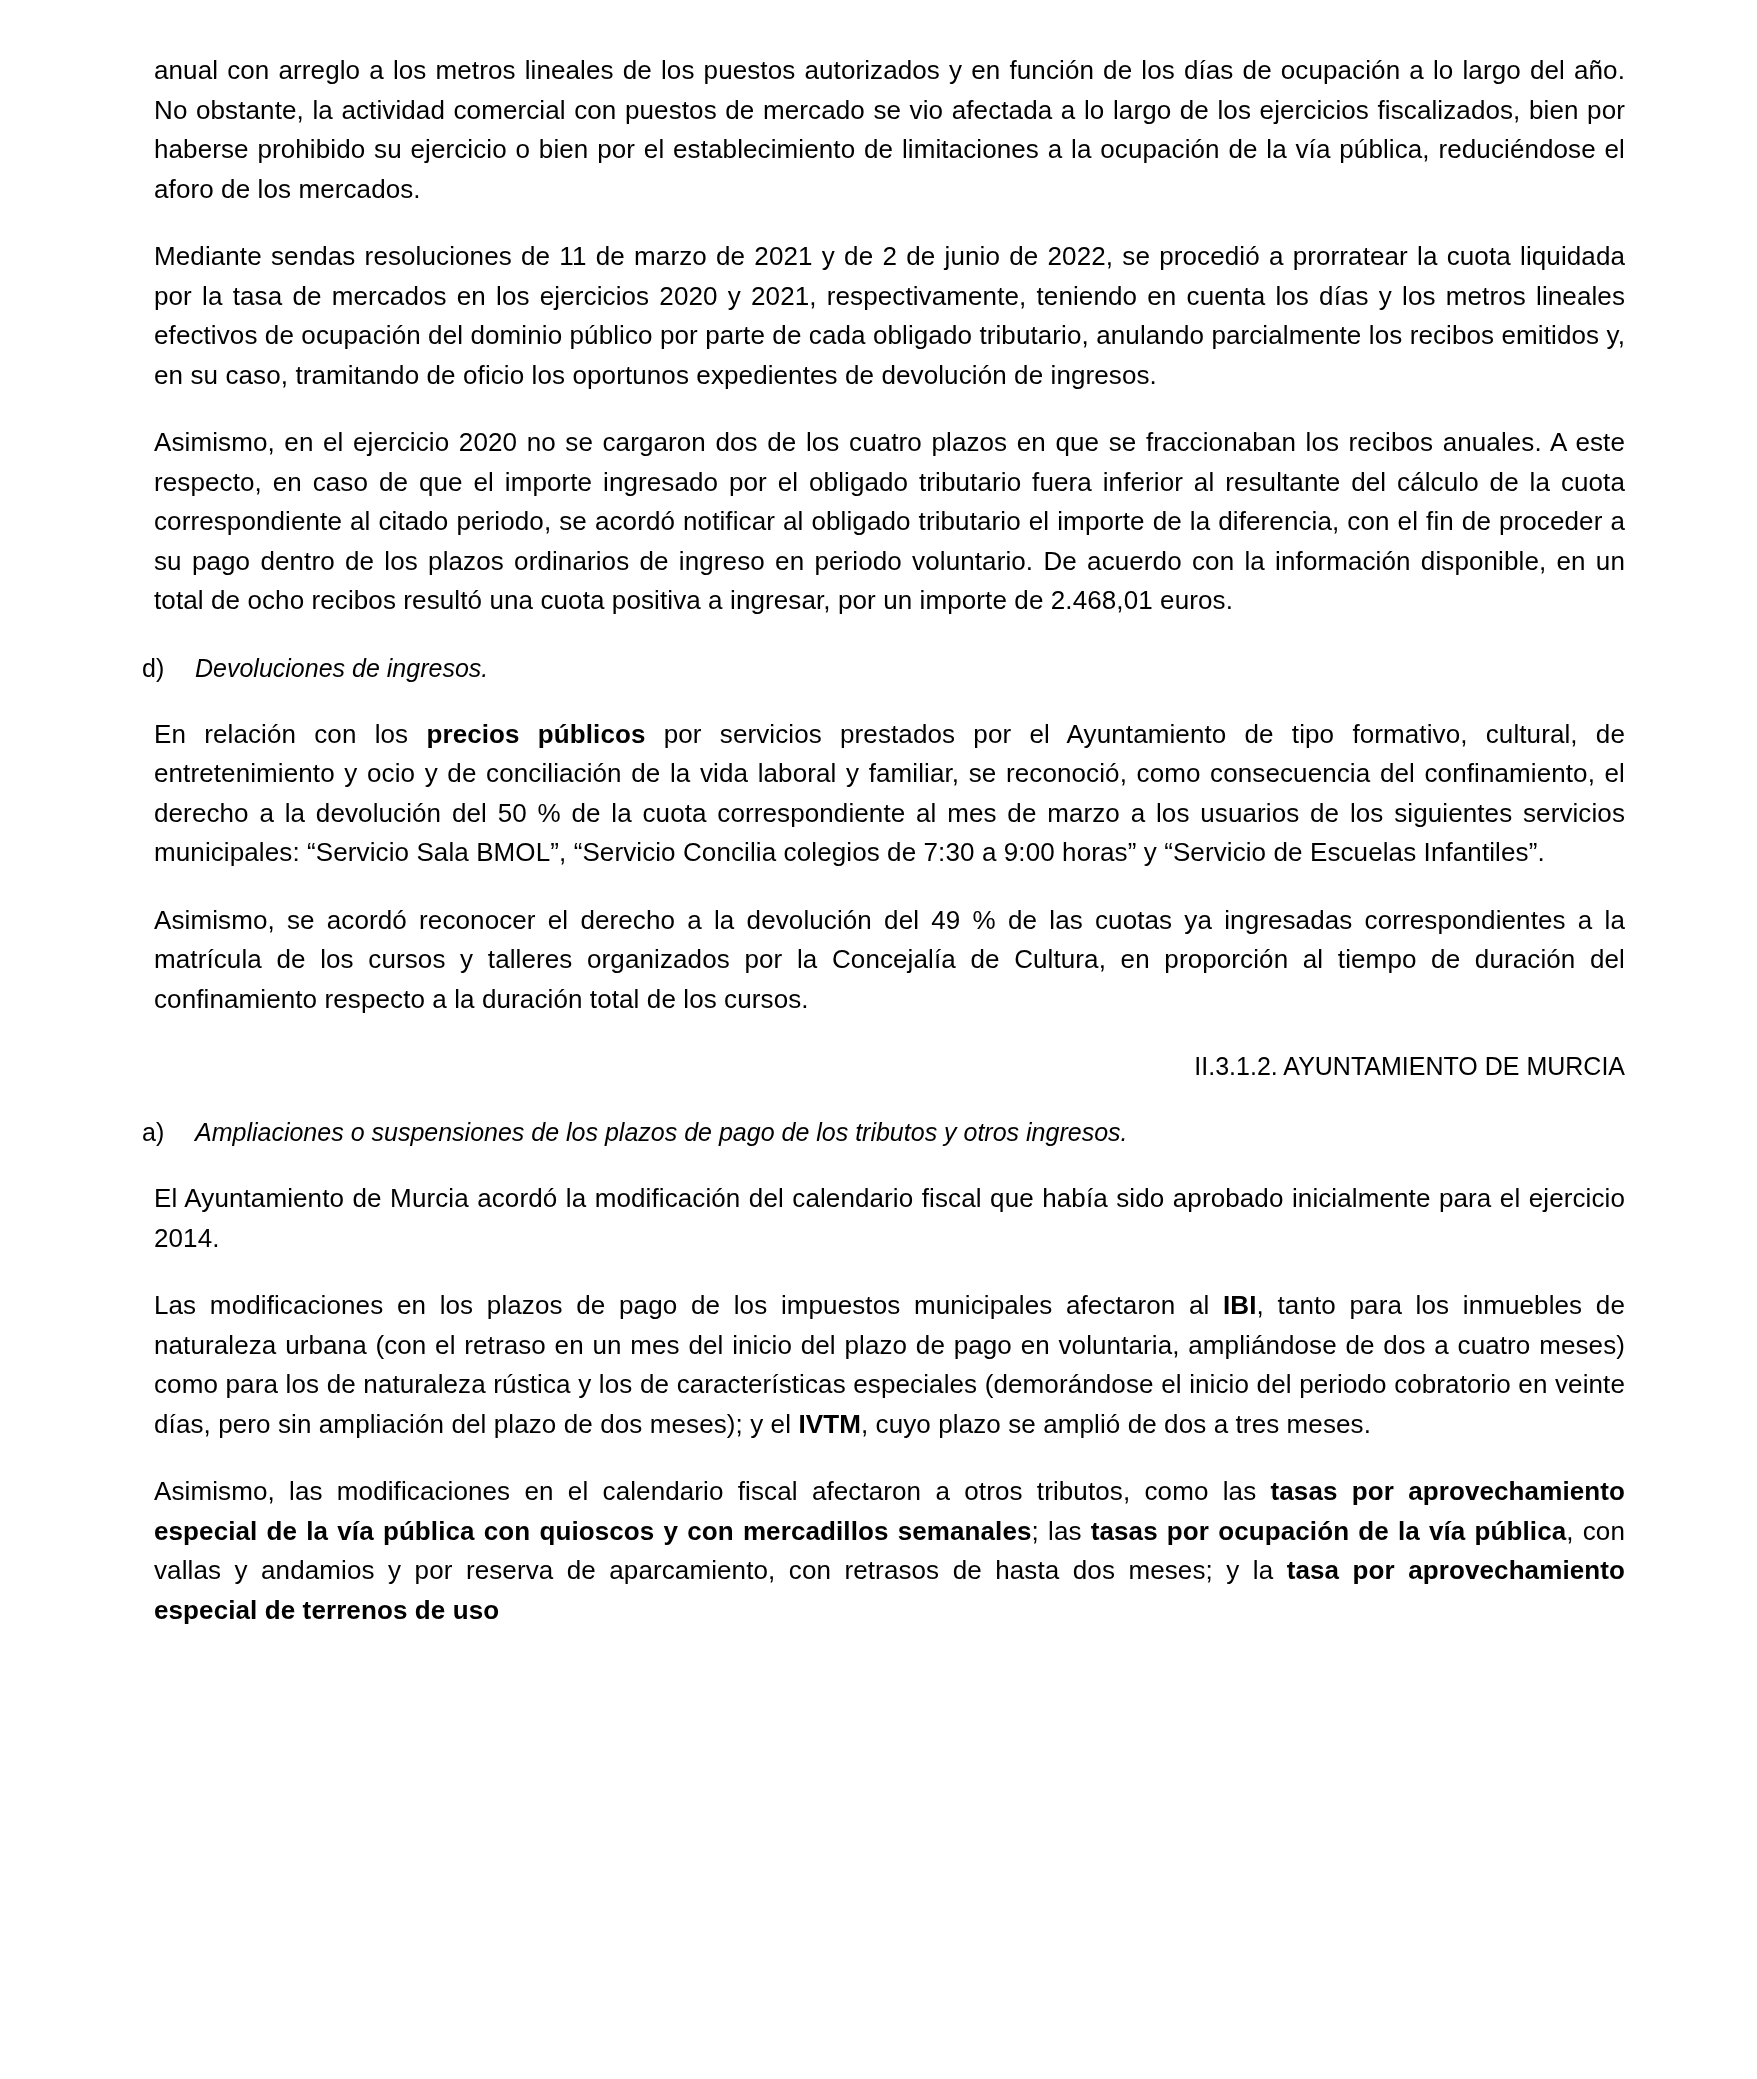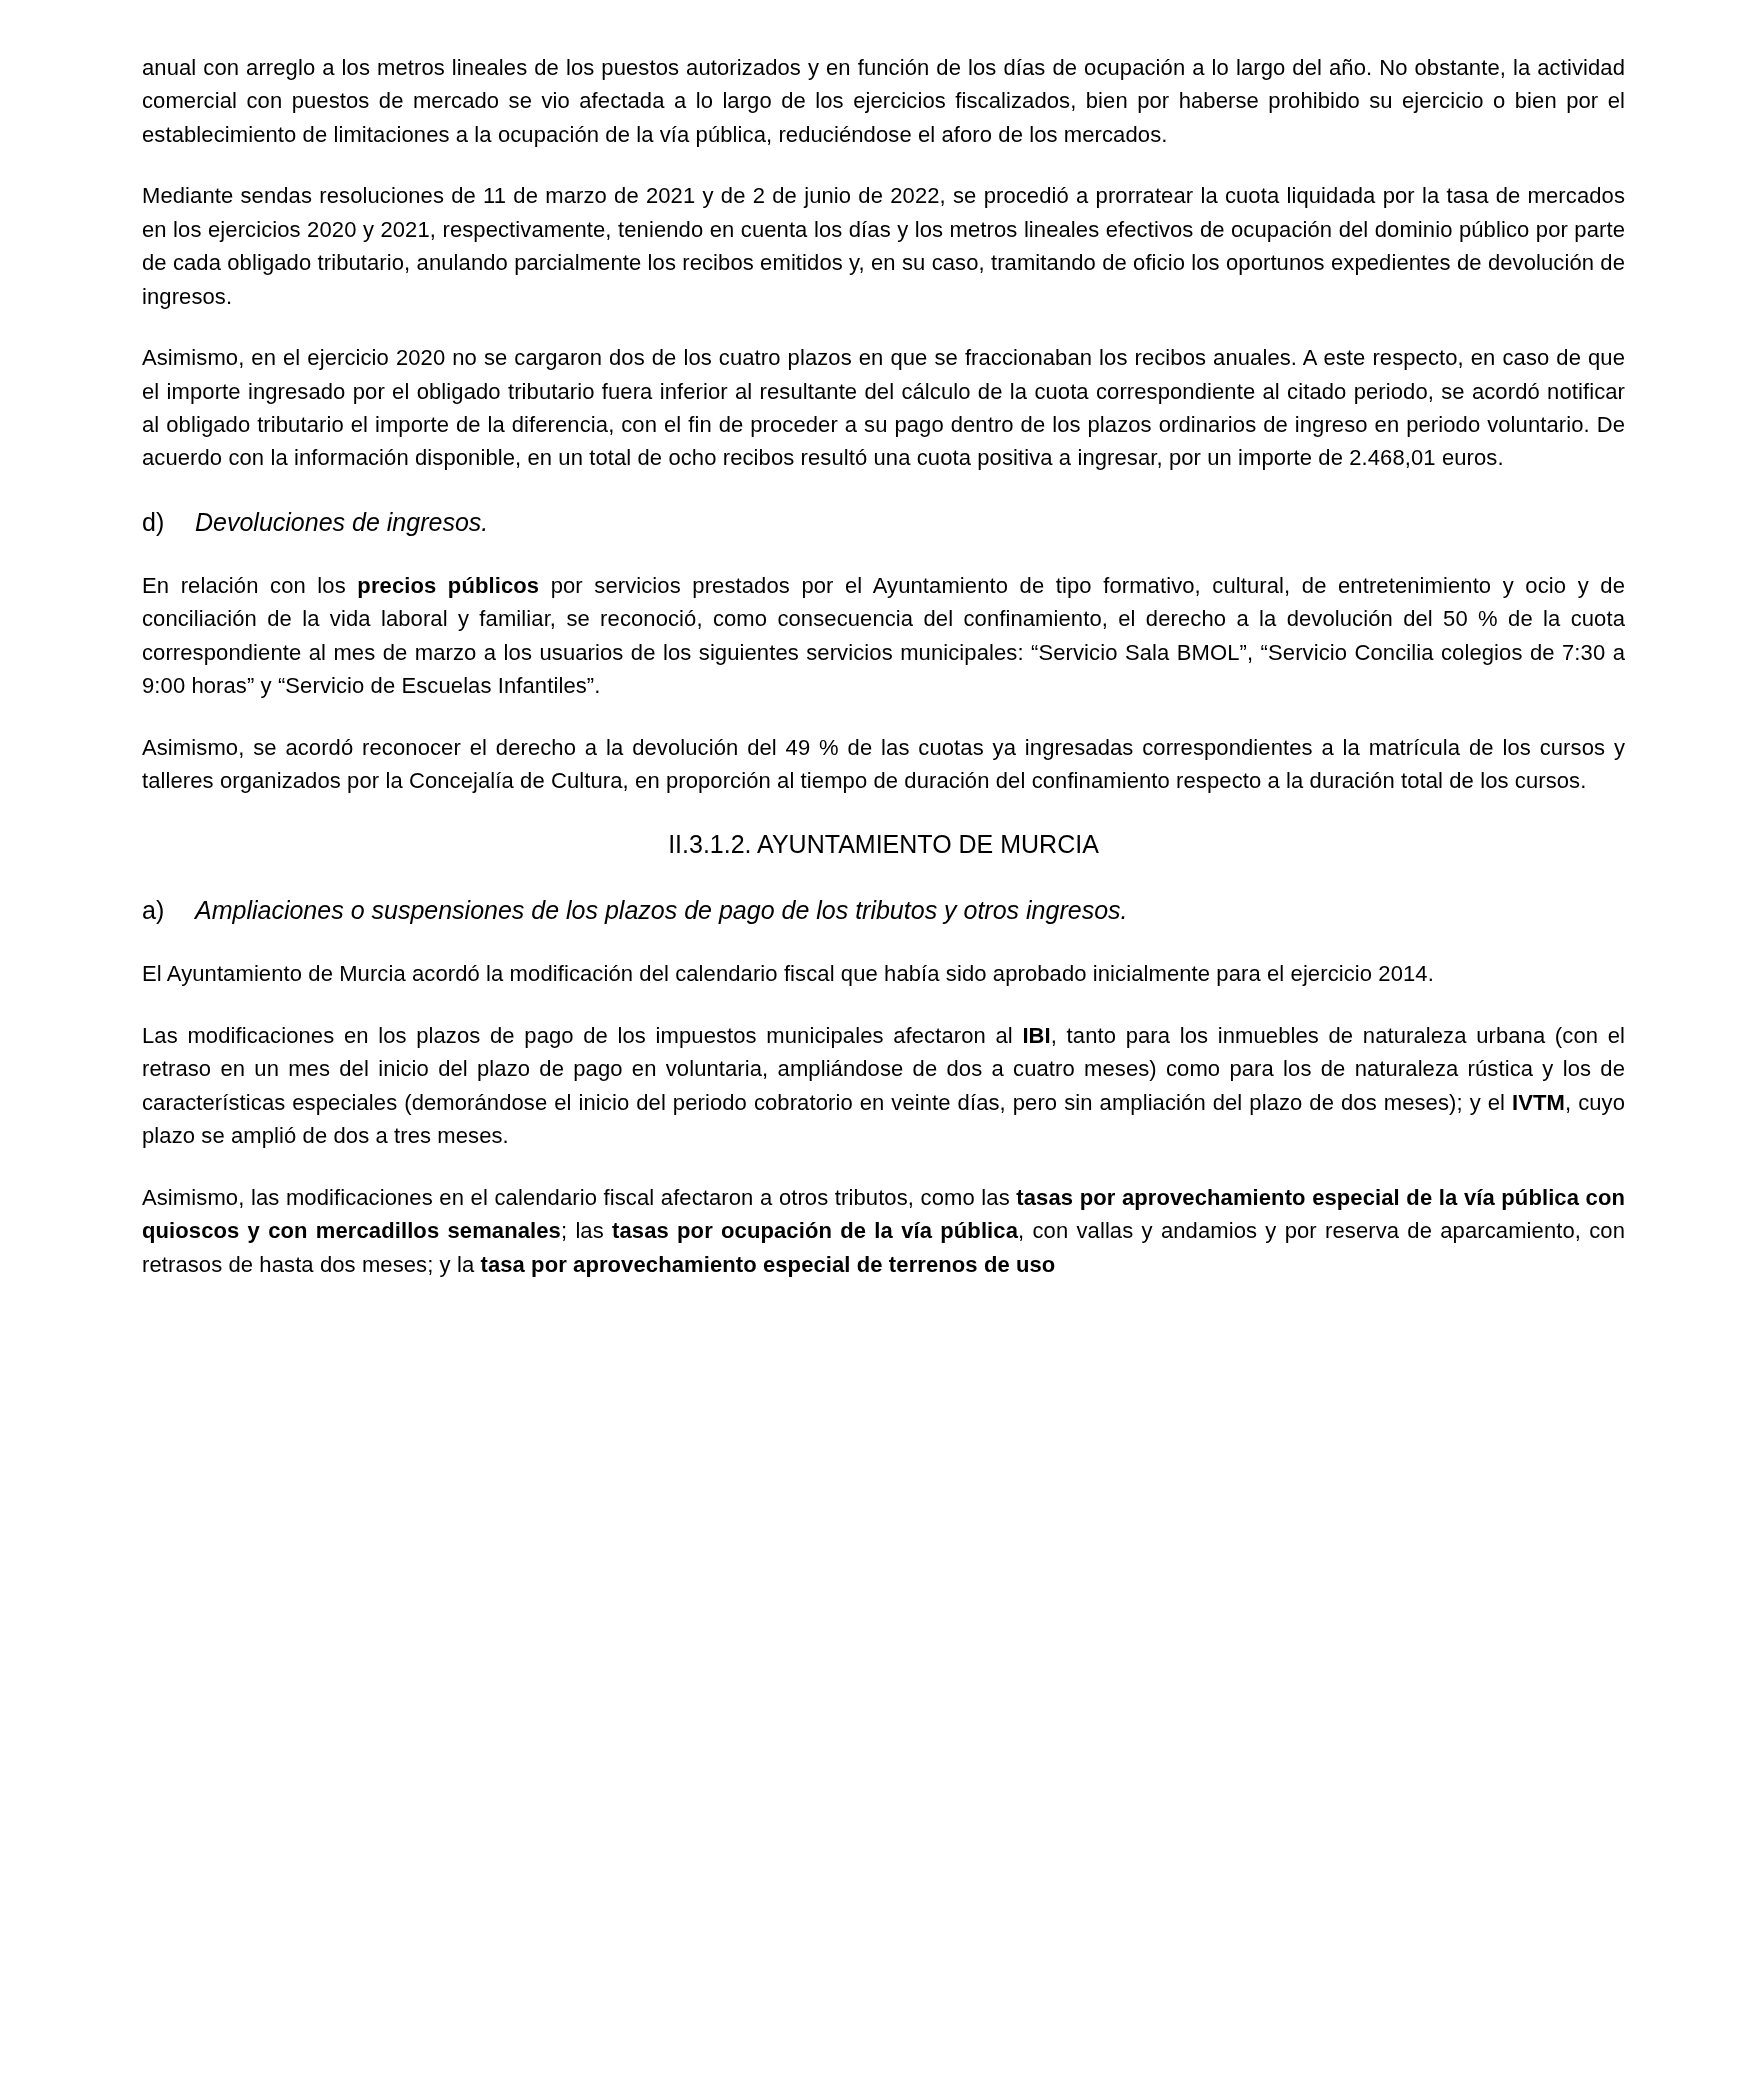--- a/index.html
+++ b/index.html
@@ -14,33 +14,33 @@
     color: #000000;
   }
   .page {
     box-sizing: border-box;
     width: 1757px;
     min-height: 2080px;
     padding: 51px 132px 50px 142px;
     background: #ffffff;
   }
   .para {
-    font-size: 22px;
+    font-size: 26px;
     line-height: 1.52;
     text-align: justify;
-    margin: 0 0 28px 0;
+    margin: 0 0 28px 12px;
     letter-spacing: 0.1px;
   }
   .para.last {
     margin-bottom: 0;
   }
   .heading {
     font-size: 25px;
     line-height: 1.52;
-    text-align: center;
+    text-align: right;
     margin: 0 0 28px 0;
   }
   .list-item {
     font-size: 25px;
     line-height: 1.52;
     margin: 0 0 28px 0;
     display: flex;
     align-items: flex-start;
   }
   .list-item .marker {

